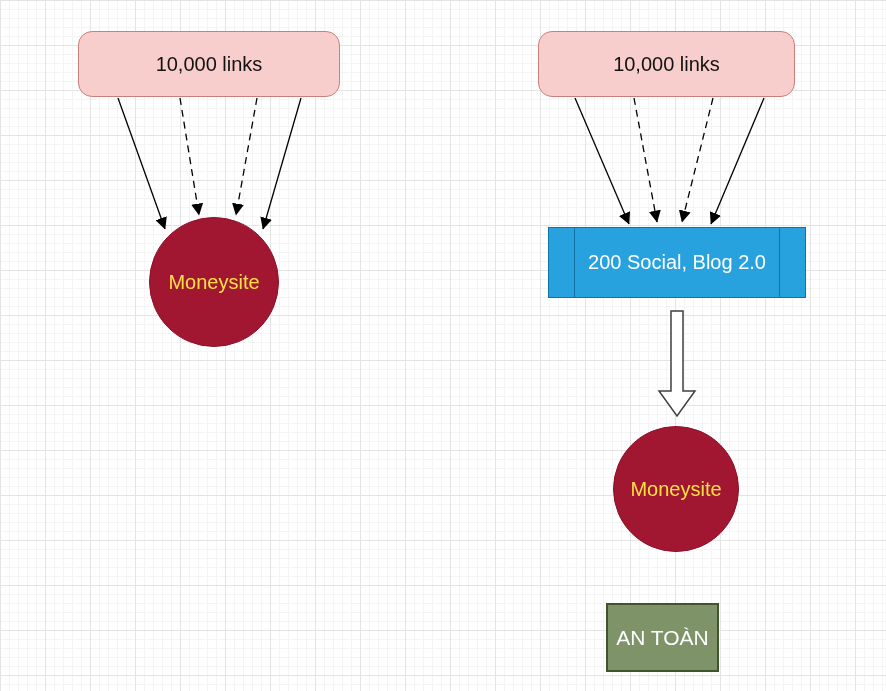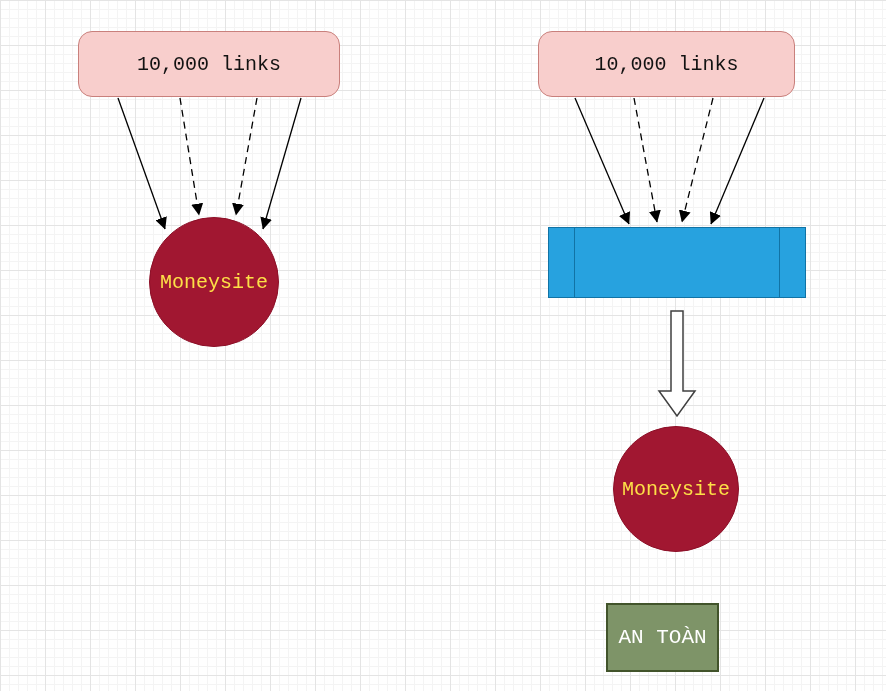--- a/index.html
+++ b/index.html
@@ -9,21 +9,20 @@
   }
   .canvas {
     position: relative; width: 886px; height: 691px;
     background-color: #ffffff;
     background-image:
       linear-gradient(to right, #e4e4e4 1px, transparent 1px),
       linear-gradient(to bottom, #e4e4e4 1px, transparent 1px),
       linear-gradient(to right, #f4f4f4 1px, transparent 1px),
       linear-gradient(to bottom, #f4f4f4 1px, transparent 1px);
     background-size: 45px 45px, 45px 45px, 9px 9px, 9px 9px;
-    font-family: Liberation Mono, monospace;
   }
   .shape {
     position: absolute; display: flex; align-items: center; justify-content: center;
     box-sizing: border-box; text-align: center;
   }
   .pink-box {
     background: #F8CECC; border: 1px solid #C9807C; border-radius: 14px;
     color: #121212; font-size: 20px;
   }
   #left-links-box  { left: 78px;  top: 31px; width: 262px; height: 66px; }
@@ -81,20 +80,21 @@
   </div>
 
 
   <div class="shape pink-box" id="right-links-box">
     <span>10,000 links</span>
   </div>
 
   <div class="shape blue-box" id="buffer-box">
     <div class="inner-line l"></div>
     <div class="inner-line r"></div>
+    <span>200 Social, Blog 2.0</span>
   </div>
 
   <div class="shape circle" id="right-moneysite">
     <span>Moneysite</span>
   </div>
 
   <div class="shape verdict" id="safe-box">
     <span>AN TOÀN</span>
   </div>
 

